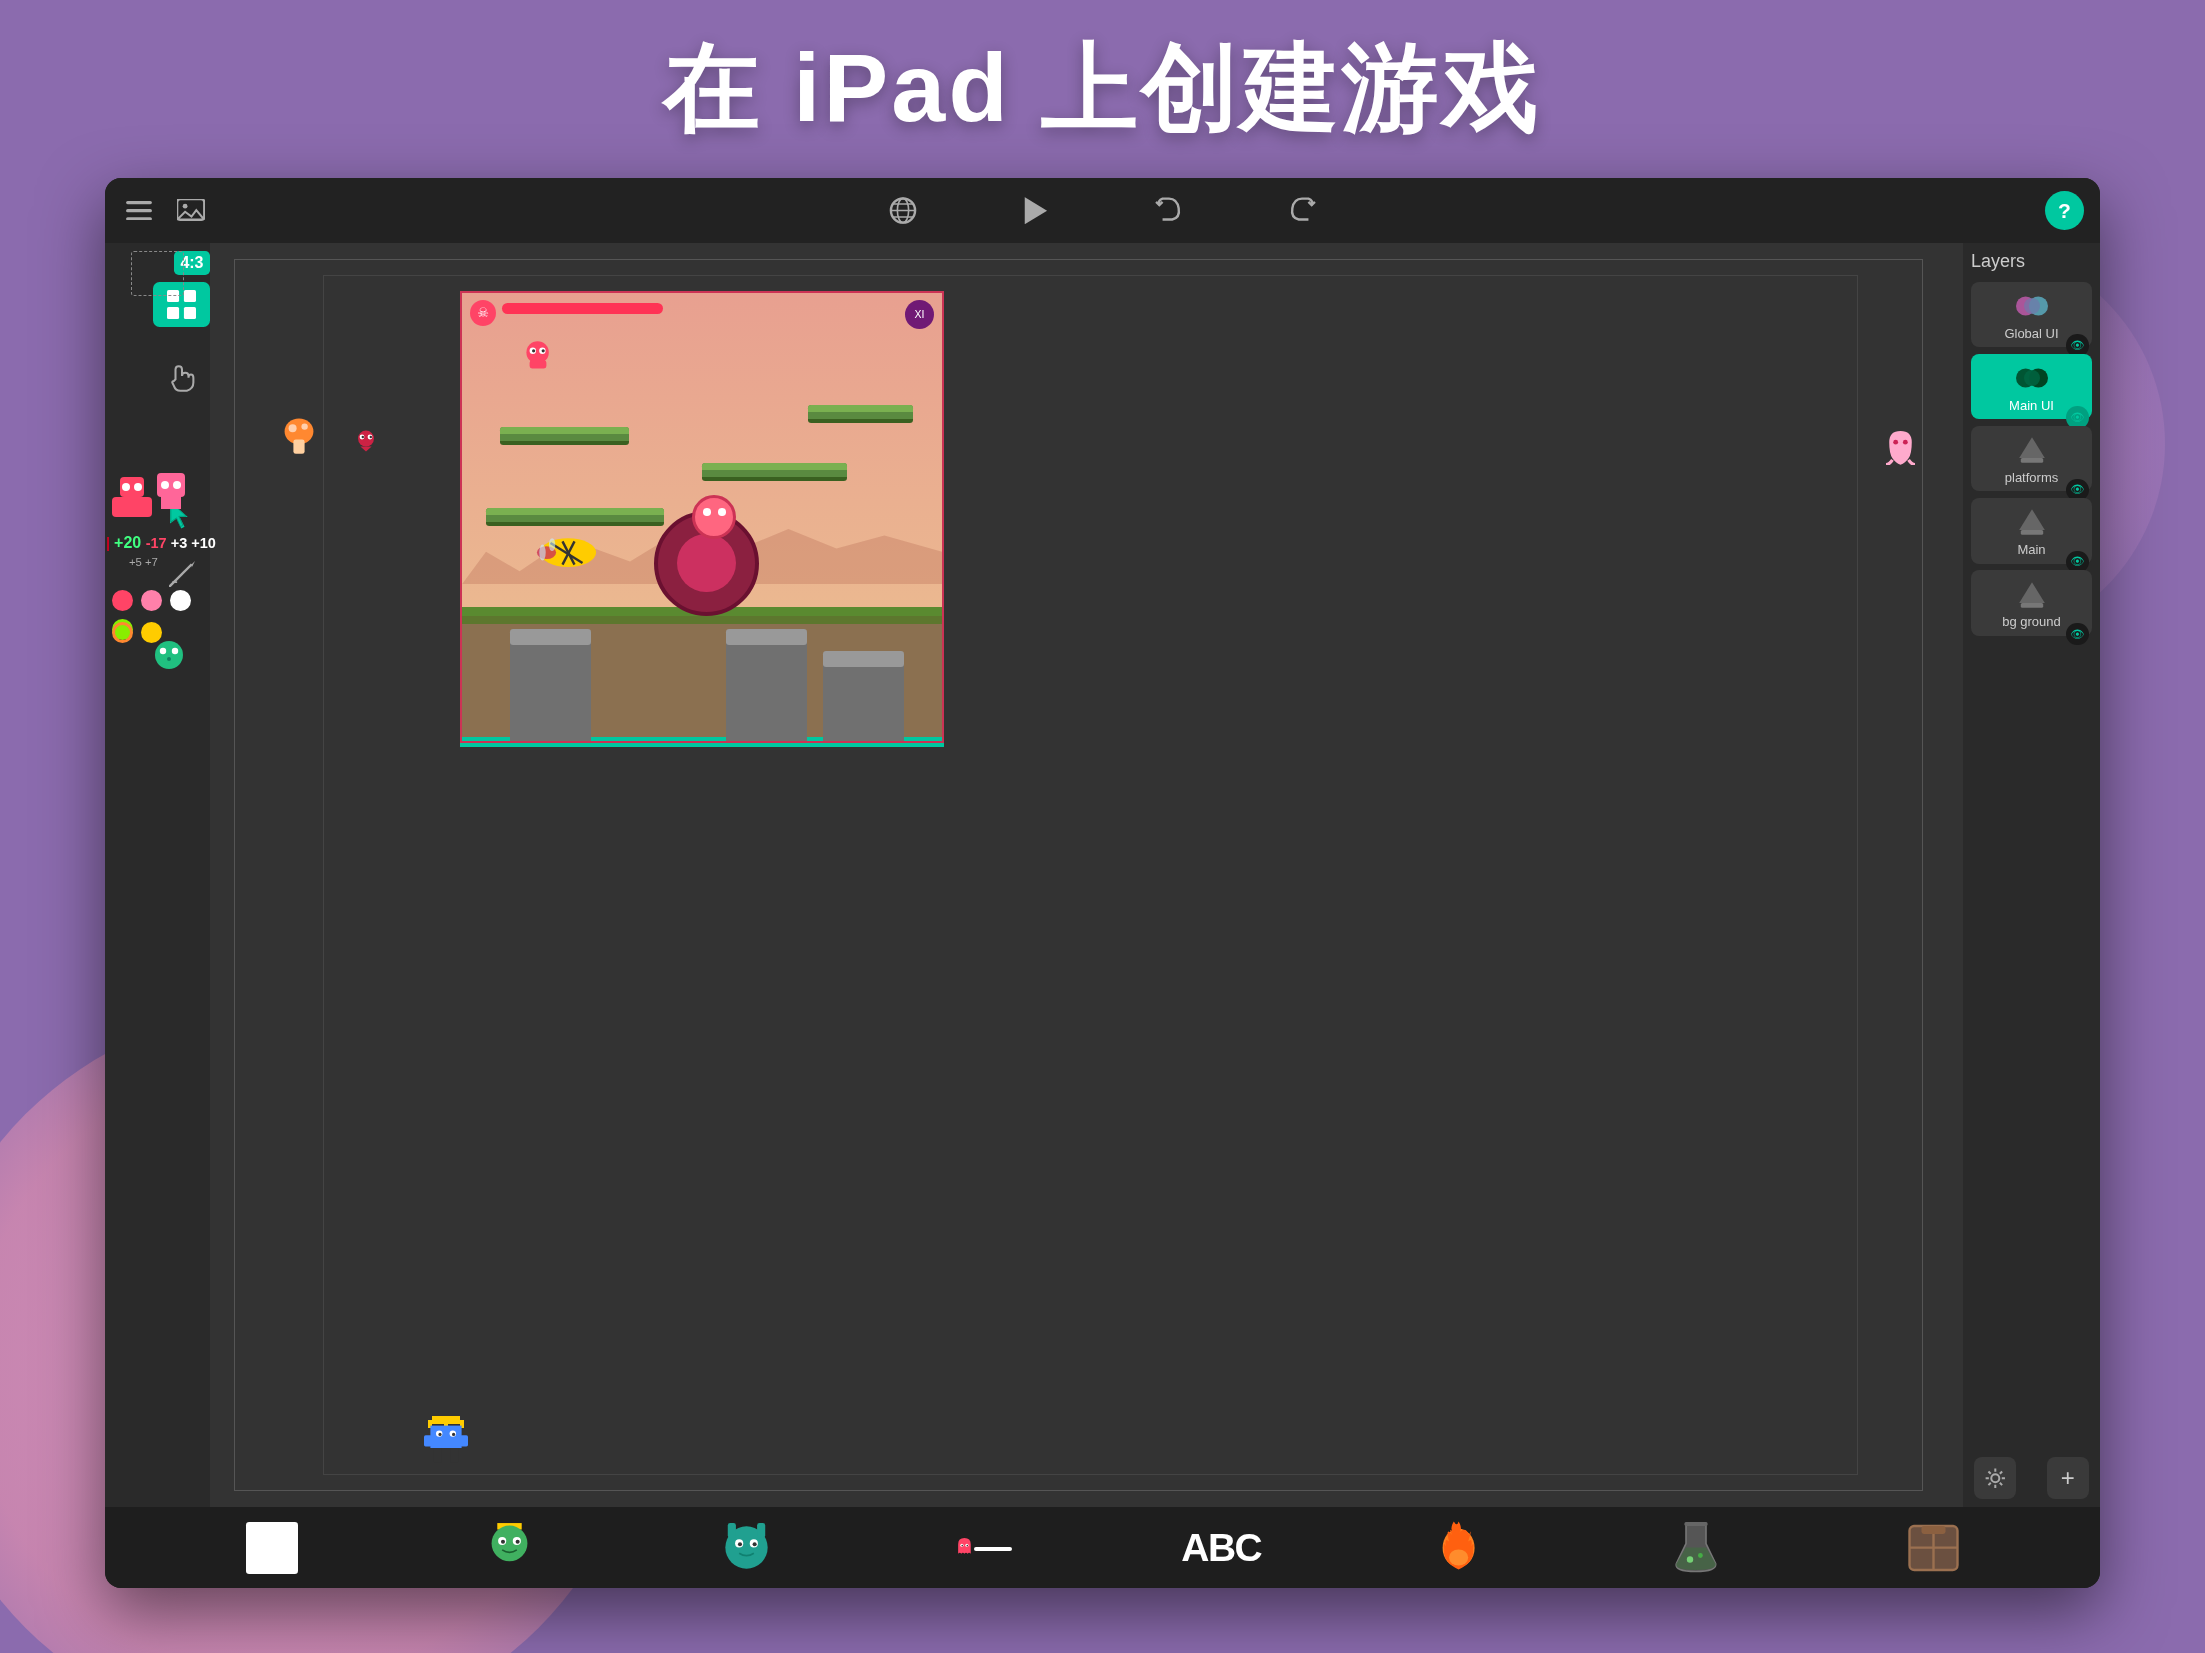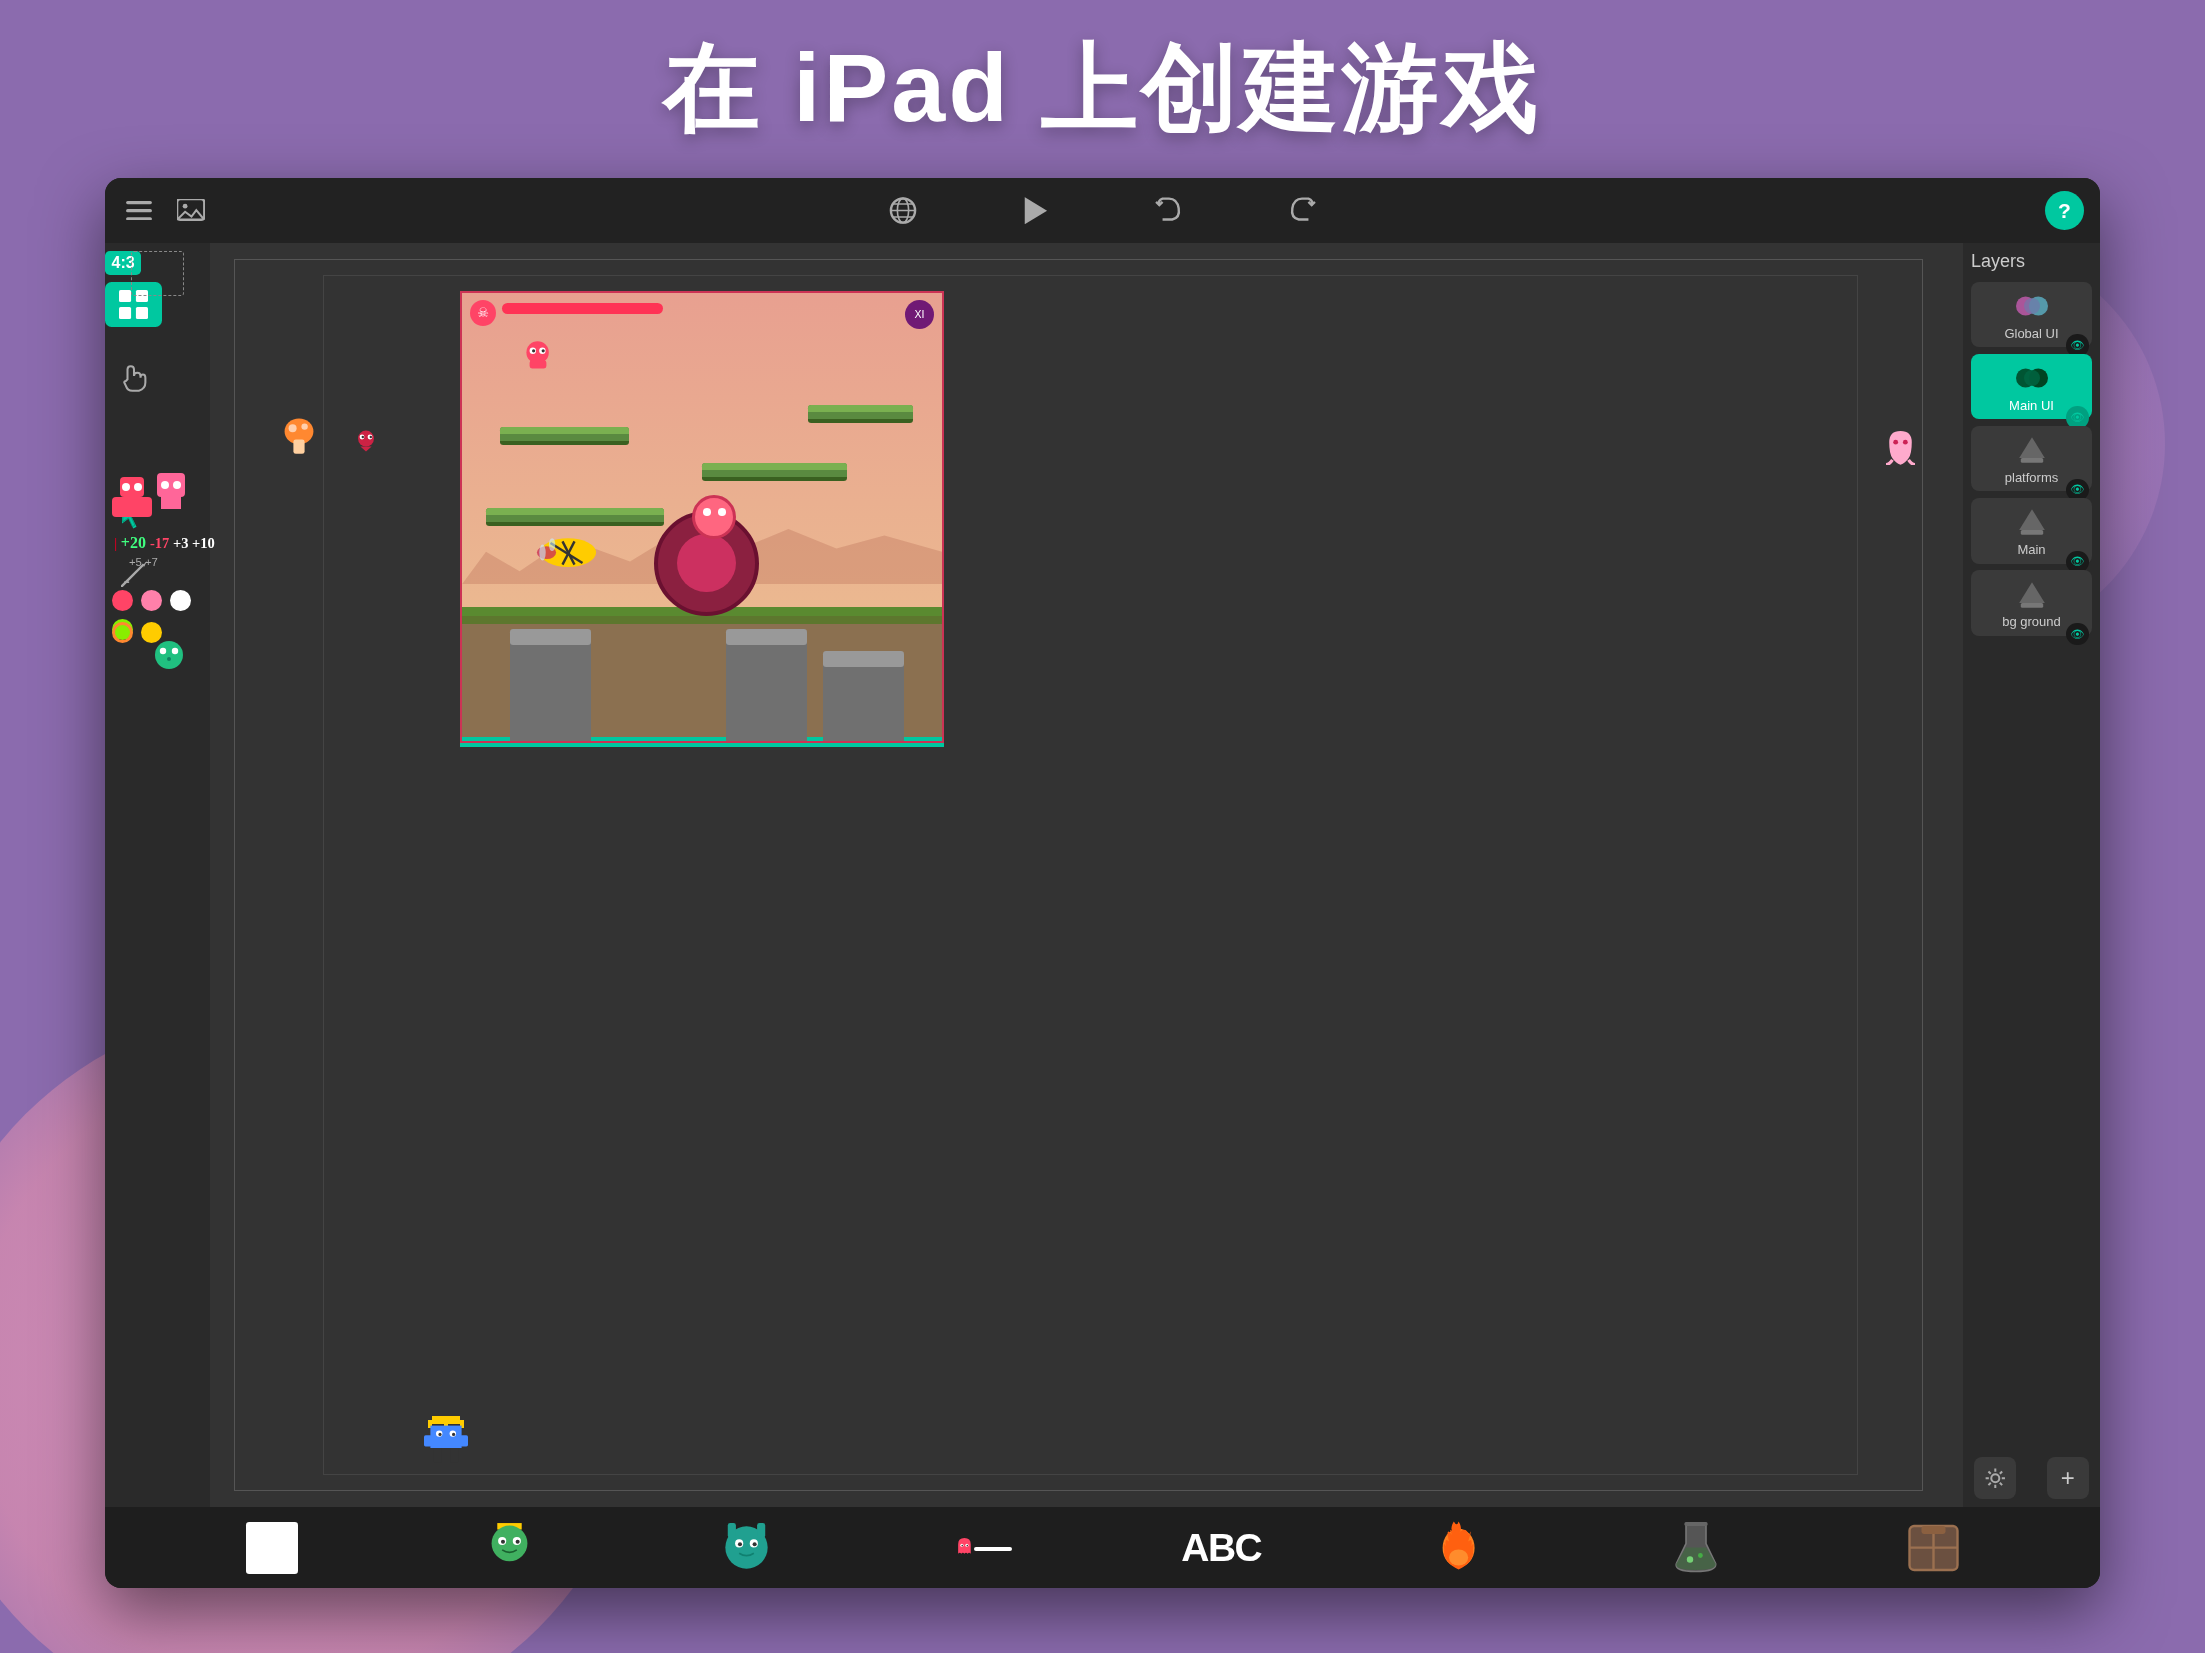--- a/index.html
+++ b/index.html
@@ -131,21 +131,21 @@
     .left-sidebar {
       position: absolute;
       top: 65px;
       left: 0;
       width: 105px;
       bottom: 81px;
       background: #2a2a2a;
       z-index: 10;
       display: flex;
       flex-direction: column;
-      align-items: flex-start;
+      align-items: flex-end;
       padding: 8px 0;
       gap: 6.5px;
     }
 
     .sidebar-tool {
       width: 57px;
       height: 45px;
       display: flex;
       align-items: center;
       justify-content: center;
@@ -462,21 +462,21 @@
     </div>
 
     <div class="sidebar-tool" style="margin-top:8px">
       <svg width="26" height="26" viewBox="0 0 32 32">
         <line x1="0" y1="32" x2="28" y2="4" stroke="#aaa" stroke-width="3"></line>
         <path d="M28 4 L32 0 L28 8 Z" fill="#aaa"></path>
         <line x1="4" y1="26" x2="10" y2="26" stroke="#aaa" stroke-width="2"></line>
       </svg>
     </div>
 
-    <div style="position:absolute; top:291px; left:9px; font-size:14.5px; font-weight:bold; white-space:nowrap;font-family:Liberation Serif, serif;">
+    <div style="position:absolute; top:291px; left:1px; font-size:14.5px; font-weight:bold; white-space:nowrap;">
       <span style="color:#cc0022">|</span>
       <span style="color:#40ff80; font-size:16px"> +20 </span>
       <span style="color:#ff4466">-17 </span>
       <span style="color:white">+3 </span>
       <span style="color:white">+10</span>
     </div>
     <div style="position:absolute; top:313px; left:24px; font-size:11.3px; color:white;">
       <span style="color:#aaa">+5 +7</span>
     </div>
 

